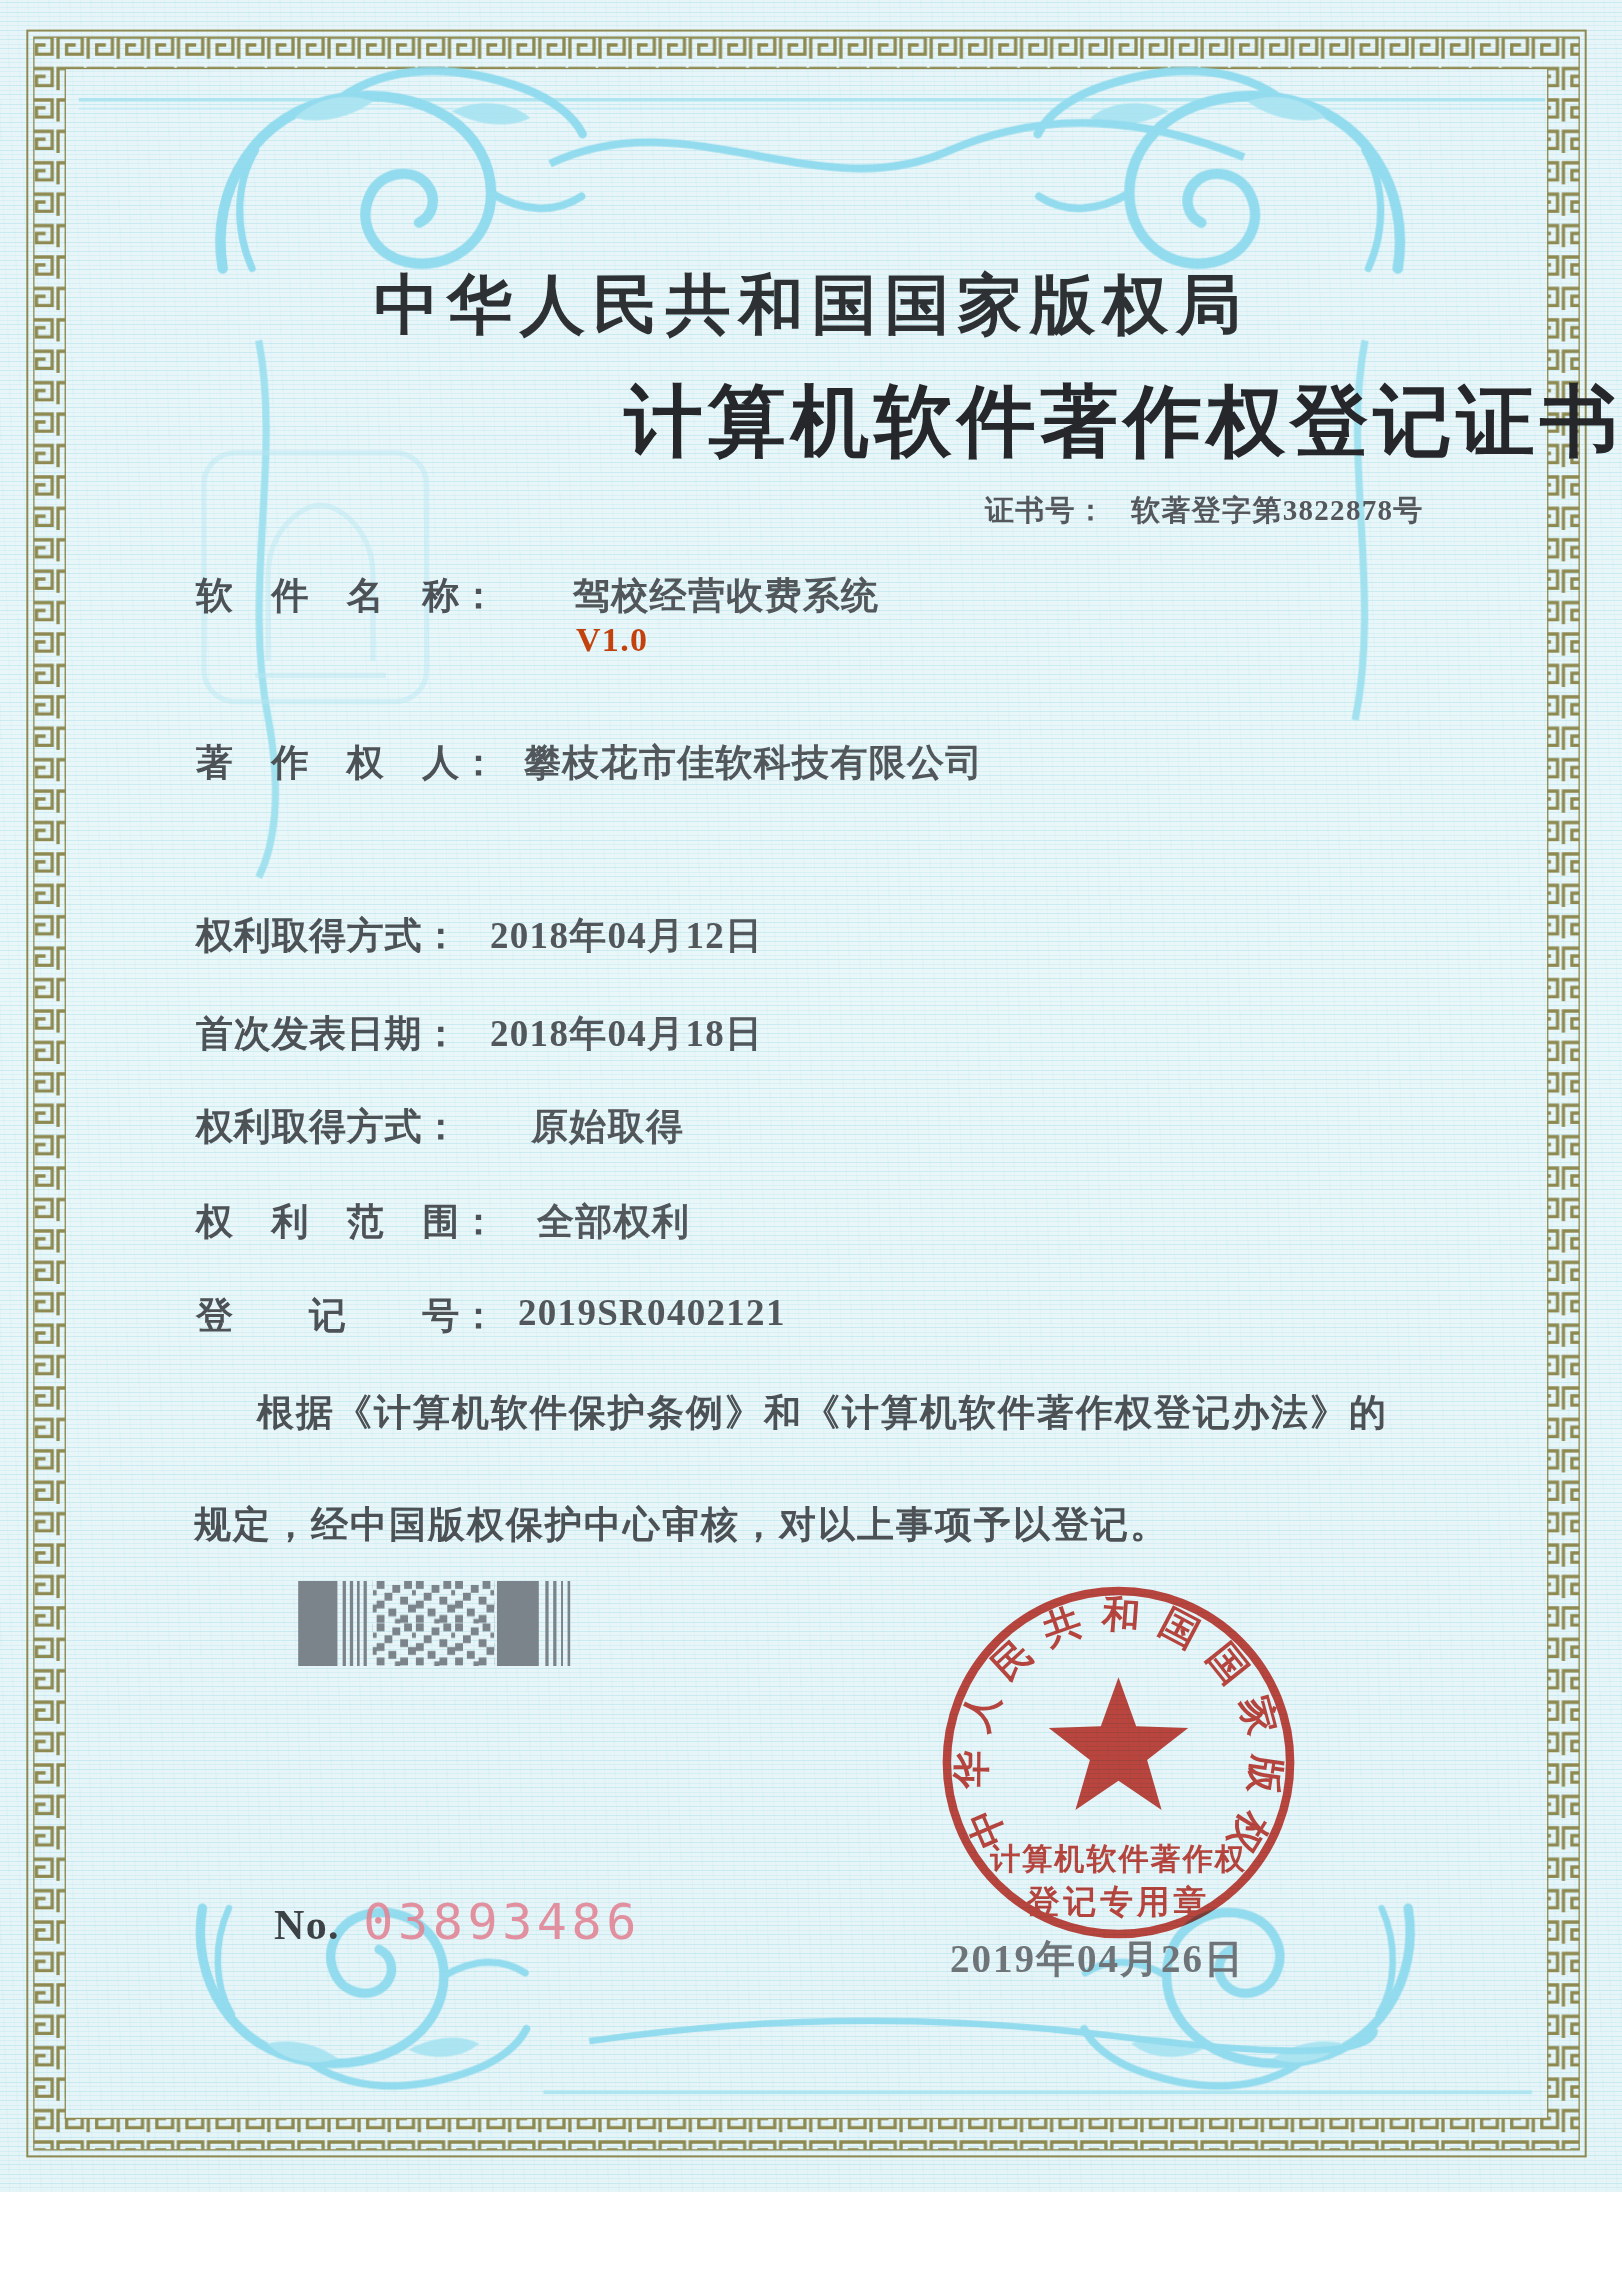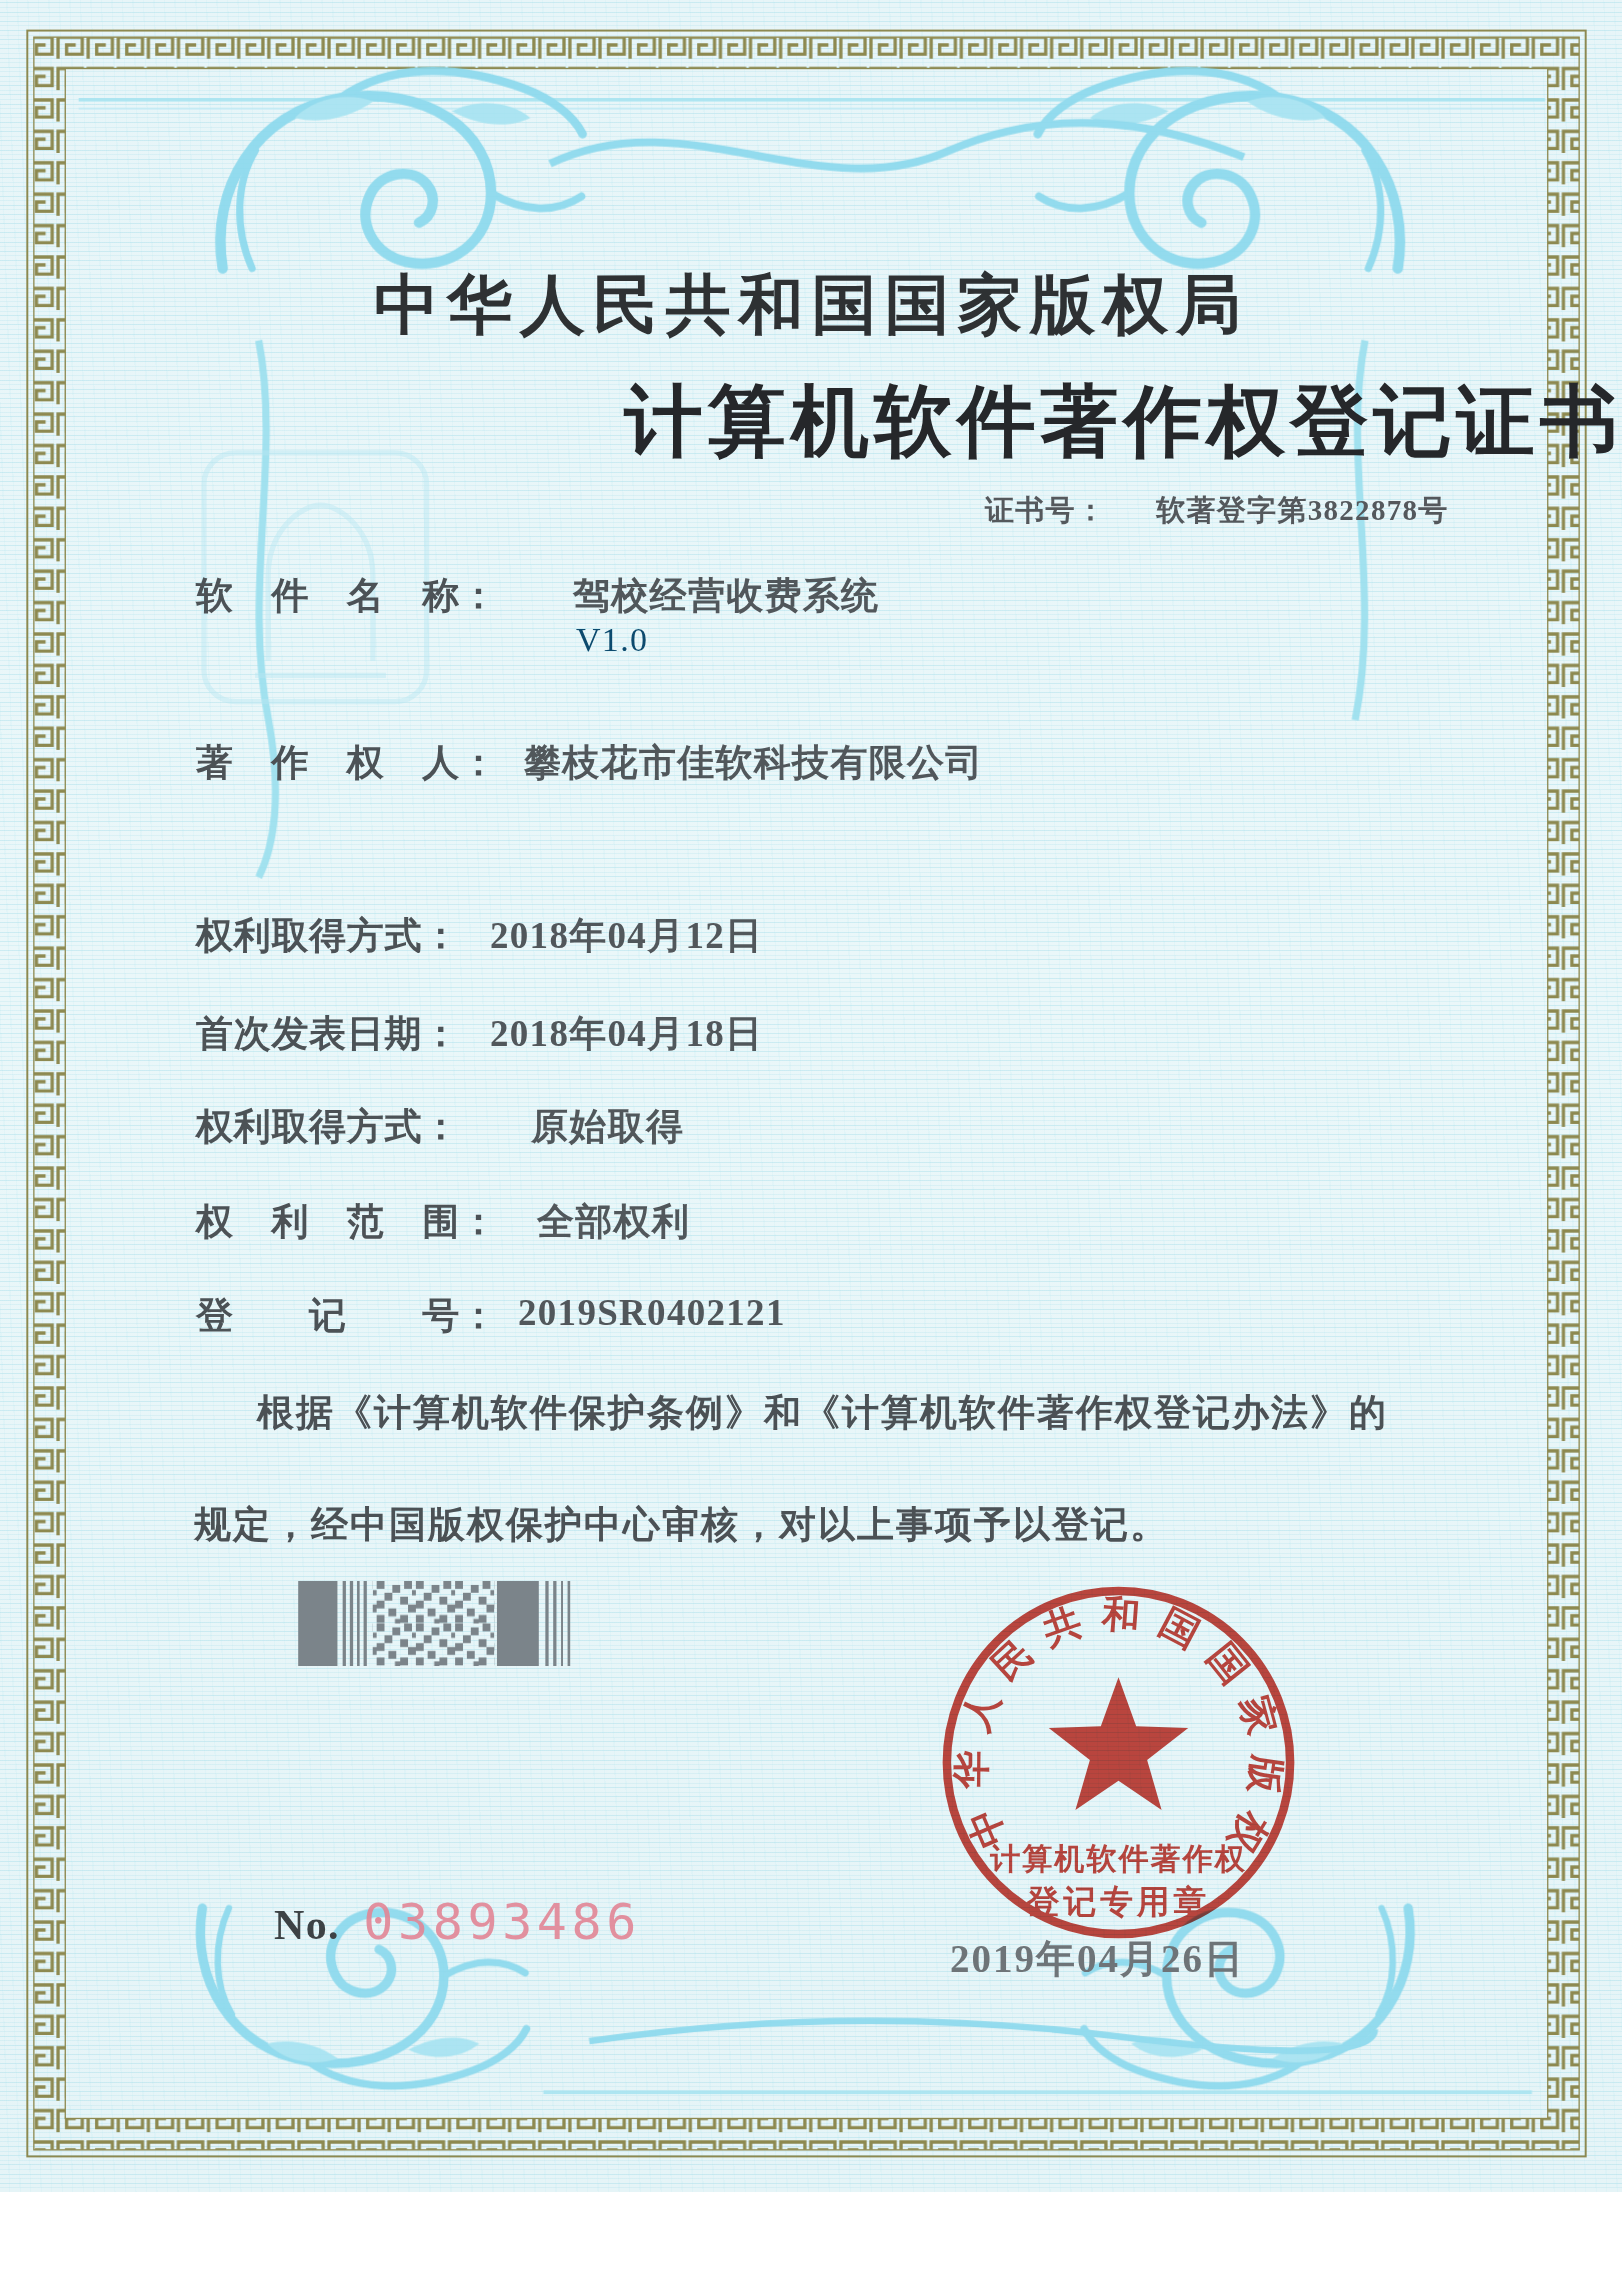--- a/index.html
+++ b/index.html
@@ -25,27 +25,27 @@
   
   .authority{
     position:absolute;left:0;right:0;top:261px;text-align:center;
     font-size:65px;font-weight:700;letter-spacing:7.9px;color:#2e3133;
   }
   .cert-title{
     position:absolute;left:0;right:0;top:370px;text-align:right;
     font-size:78px;font-weight:700;letter-spacing:5.2px;color:#25272a;
   }
   .cert-no{
-    position:absolute;left:985px;top:491px;display:flex;gap:50px;
+    position:absolute;left:985px;top:491px;display:flex;gap:25px;
     font-size:29px;color:#54585c;letter-spacing:1.3px;font-weight:700;
   }
   .row{position:absolute;left:0;width:1312px;height:50px;}
   .row .lab{position:absolute;left:196px;font-size:37px;color:#4c5256;letter-spacing:0.7px;font-weight:700;}
   .row .val{position:absolute;font-size:37px;color:#51575b;letter-spacing:1.3px;font-weight:700;}
-  .version-line{position:absolute;left:576px;top:621px;font-size:34px;color:#0c4a6e;letter-spacing:1.3px;font-weight:400;}
+  .version-line{position:absolute;left:576px;top:621px;font-size:34px;color:#c2410c;letter-spacing:1.3px;font-weight:700;}
   .statement{position:absolute;font-size:37px;color:#4b5155;letter-spacing:2px;font-weight:700;}
   .issue-date{position:absolute;left:950px;top:1932px;font-size:39px;color:#6e7478;letter-spacing:2px;font-weight:700;z-index:6;}
   .serial{position:absolute;left:274px;top:1893px;z-index:3;}
   .serial .no-lab{font-size:42px;color:#3c4245;font-weight:700;letter-spacing:1.3px;}
   .serial .no-num{
     font-family:"DejaVu Sans Mono","Liberation Mono",monospace;
     font-size:50px;color:#e28595;letter-spacing:4.6px;padding-left:23.6px;opacity:.9;
   }
   .seal-svg{mix-blend-mode:multiply;opacity:.93;z-index:5;}
   .seal-ring-text{font-size:58px;letter-spacing:26px;fill:#c83a31;font-weight:700;

